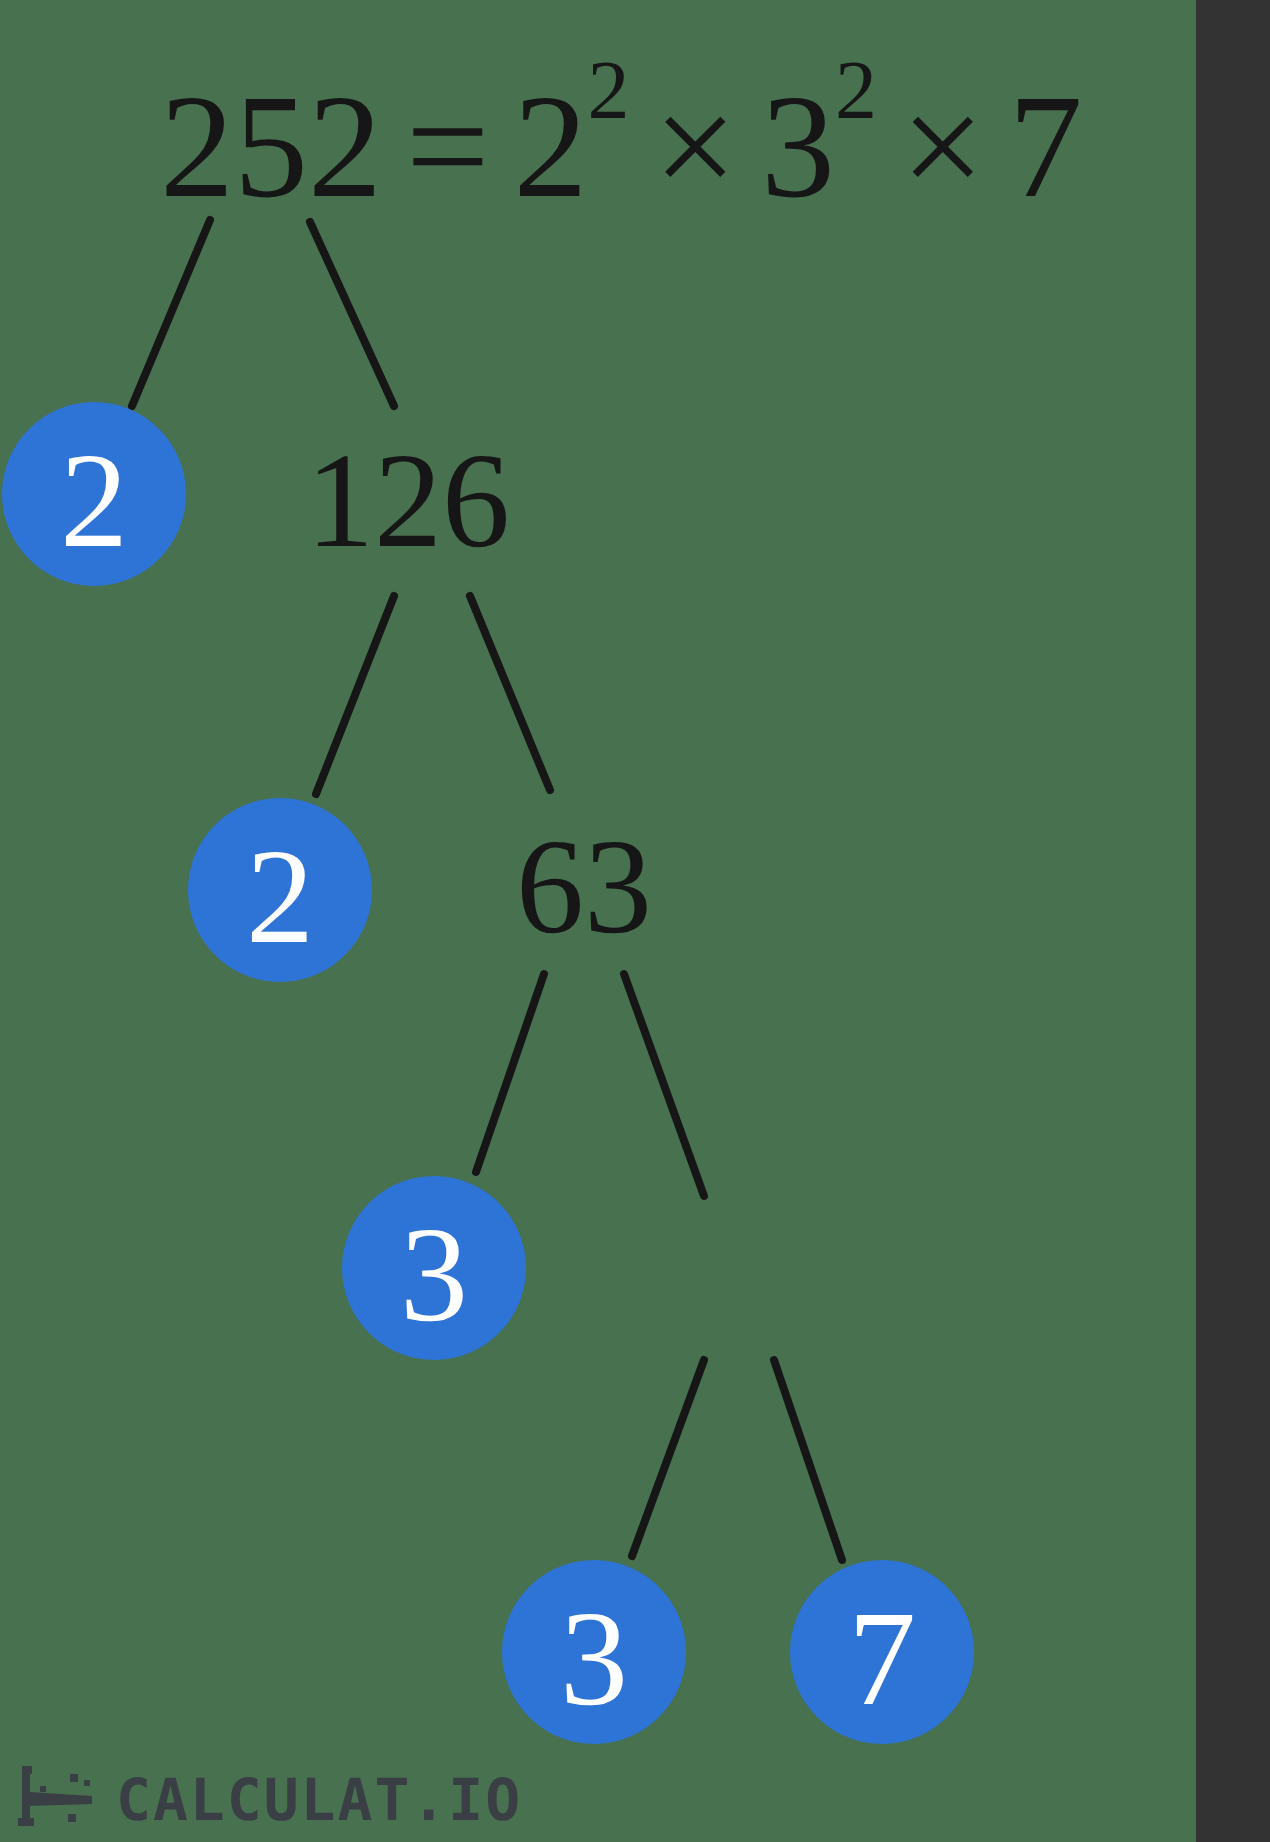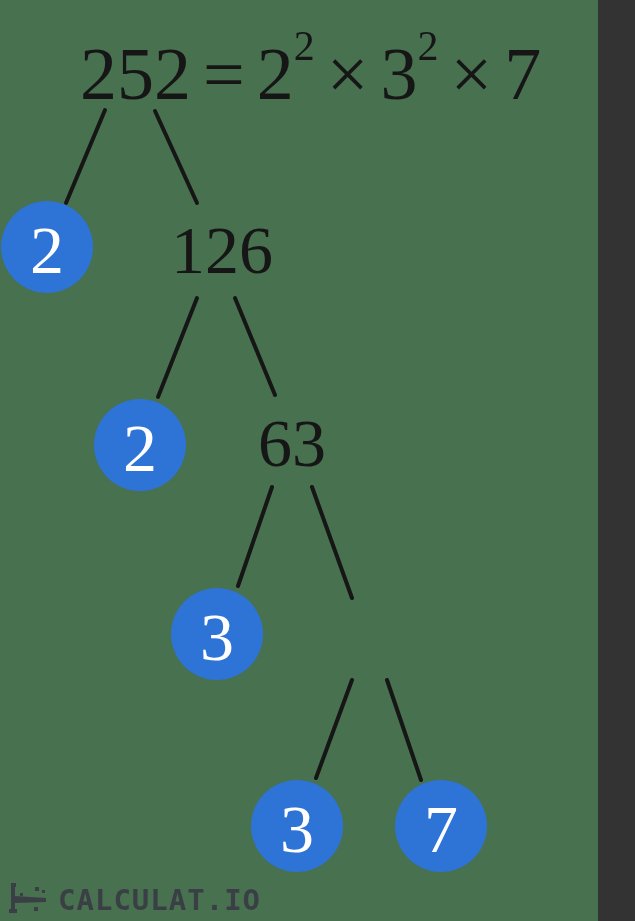--- a/index.html
+++ b/index.html
@@ -52,21 +52,21 @@
   }
 
   
   .composite {
     position: absolute;
     transform: translate(-50%, -50%);
     font-size: 68px;
     line-height: 1;
     color: var(--text);
   }
-  .composite.n126 { left: 222px; top: 250px; }
+  .composite.n126 { left: 204px; top: 250px; }
   .composite.n63  { left: 292px; top: 443px; }
   .composite.n21  { left: 366px; top: 633px; }
 
   .prime-circle {
     position: absolute;
     width: 92px;
     height: 92px;
     border-radius: 50%;
     background: var(--prime-circle);
     display: flex;

